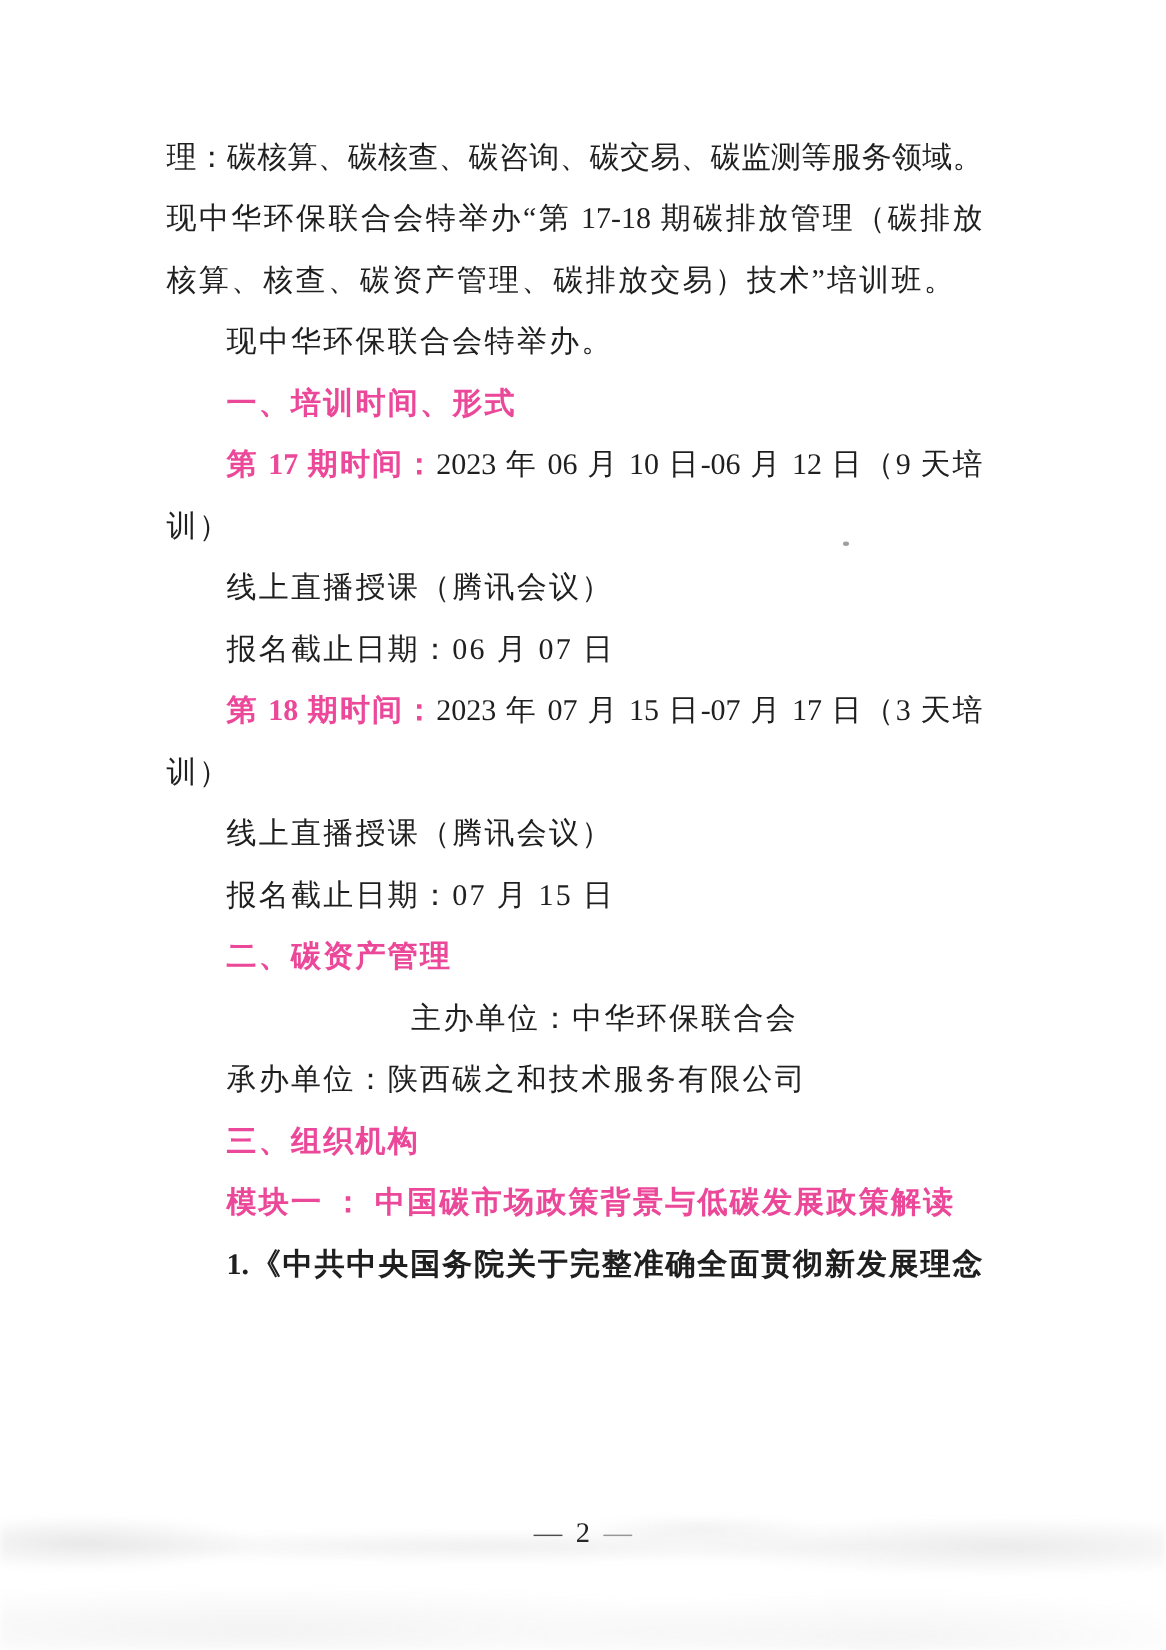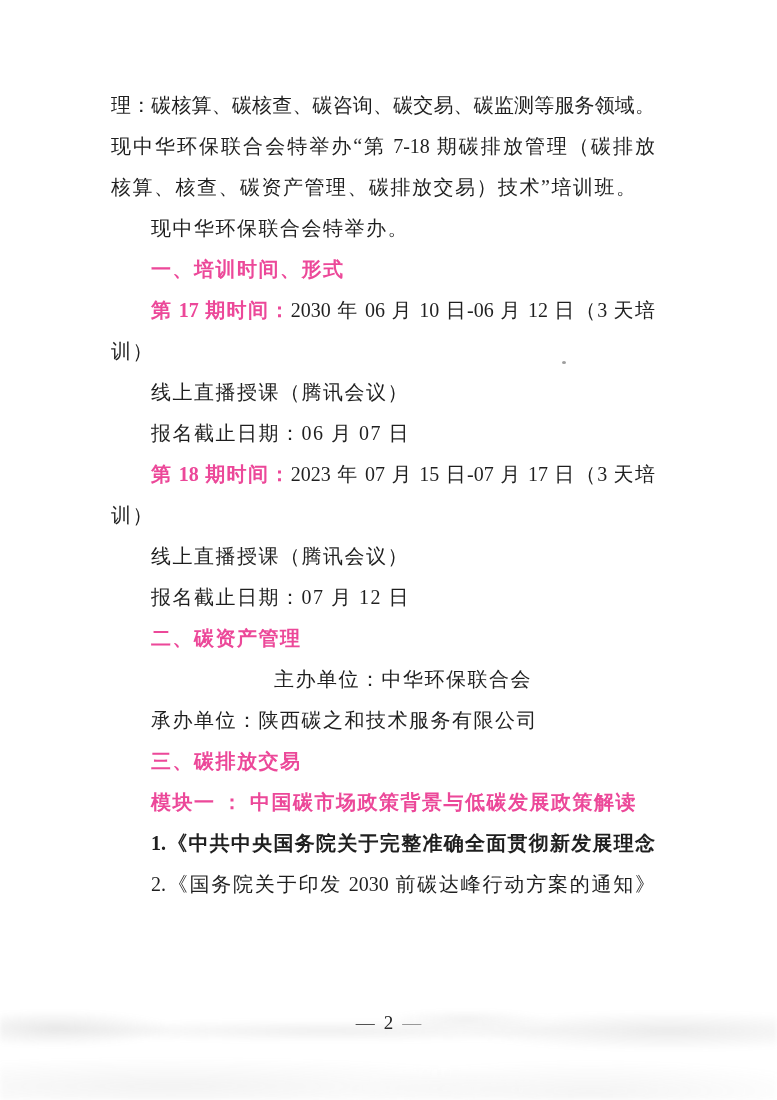--- a/index.html
+++ b/index.html
@@ -79,39 +79,38 @@
     pointer-events: none;
   }
 </style>
 </head>
 <body>
 
 <div class="page">
 
   <div class="doc-body">
       <div class="line j" style="padding-left: 0px;"><span>理：碳核算、碳核查、碳咨询、碳交易、碳监测等服务领域。</span></div>
-      <div class="line j" style="padding-left: 0px;"><span>现中华环保联合会特举办“第 7-18 期碳排放管理（碳排放</span></div>
+      <div class="line j" style="padding-left: 0px;"><span>现中华环保联合会特举办“第 17-18 期碳排放管理（碳排放</span></div>
       <div class="line" style="padding-left: 0px;"><span>核算、核查、碳资产管理、碳排放交易）技术”培训班。</span></div>
       <div class="line" style="padding-left: 40px;"><span>现中华环保联合会特举办。</span></div>
       <div class="line" style="padding-left: 40px;"><span class="b">一、培训时间、形式</span></div>
-      <div class="line j" style="padding-left: 40px;"><span class="b">第 17 期时间：</span><span>2030 年 06 月 10 日-06 月 12 日（3 天培</span></div>
+      <div class="line j" style="padding-left: 40px;"><span class="b">第 17 期时间：</span><span>2023 年 06 月 10 日-06 月 12 日（9 天培</span></div>
       <div class="line" style="padding-left: 0px;"><span>训）</span></div>
       <div class="line" style="padding-left: 40px;"><span>线上直播授课（腾讯会议）</span></div>
       <div class="line" style="padding-left: 40px;"><span>报名截止日期：06 月 07 日</span></div>
       <div class="line j" style="padding-left: 40px;"><span class="b">第 18 期时间：</span><span>2023 年 07 月 15 日-07 月 17 日（3 天培</span></div>
       <div class="line" style="padding-left: 0px;"><span>训）</span></div>
       <div class="line" style="padding-left: 40px;"><span>线上直播授课（腾讯会议）</span></div>
-      <div class="line" style="padding-left: 40px;"><span>报名截止日期：07 月 12 日</span></div>
+      <div class="line" style="padding-left: 40px;"><span>报名截止日期：07 月 15 日</span></div>
       <div class="line" style="padding-left: 40px;"><span class="b">二、碳资产管理</span></div>
       <div class="line" style="padding-left: 40px; text-align: center;"><span>主办单位：中华环保联合会</span></div>
       <div class="line" style="padding-left: 40px;"><span>承办单位：陕西碳之和技术服务有限公司</span></div>
-      <div class="line" style="padding-left: 40px;"><span class="b">三、碳排放交易</span></div>
+      <div class="line" style="padding-left: 40px;"><span class="b">三、组织机构</span></div>
       <div class="line" style="padding-left: 40px;"><span class="b">模块一 ： 中国碳市场政策背景与低碳发展政策解读</span></div>
       <div class="line j" style="padding-left: 40px; font-weight: bold;"><span>1.《中共中央国务院关于完整准确全面贯彻新发展理念</span></div>
-      <div class="line j" style="padding-left: 40px;"><span>2.《国务院关于印发 2030 前碳达峰行动方案的通知》</span></div>
     </div>
 
   <div class="scan-speck"></div>
 
   <div class="page-footer">
     <span class="dash-left">—</span><span class="num">2</span><span class="dash-right">—</span>
   </div>
 
   <div class="scan-noise"></div>
 

